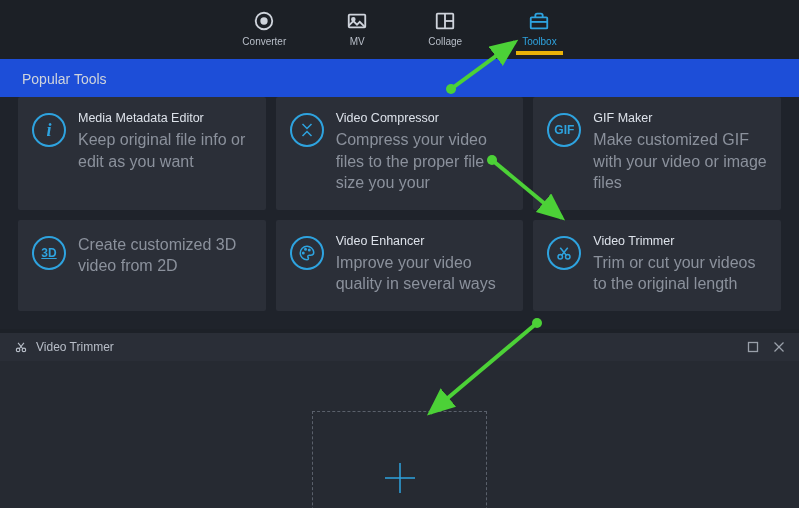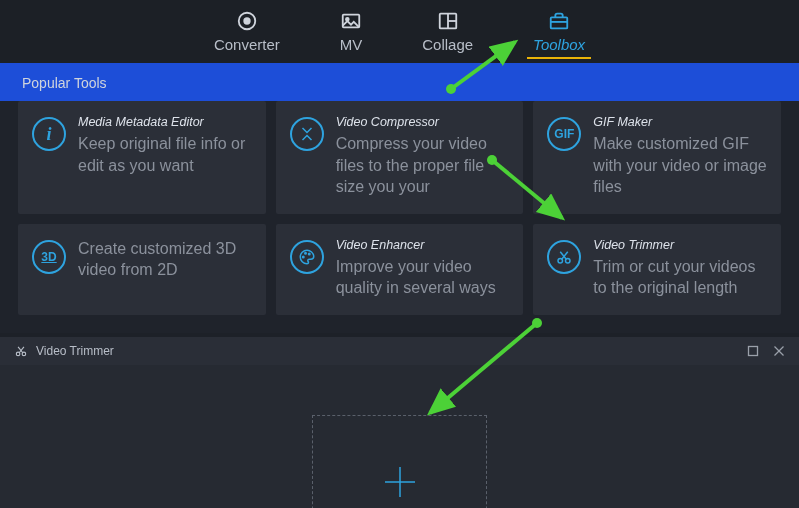--- a/index.html
+++ b/index.html
@@ -22,23 +22,23 @@
   }
   .nav-item {
     display: flex;
     flex-direction: column;
     align-items: center;
     gap: 4px;
     cursor: pointer;
     color: #b8bec8;
     padding: 2px 6px 4px;
     border-bottom: 2px solid transparent;
-    font-size: 15px;
-  }
-  .nav-item.active { color: #2ea3df; border-bottom: 2px solid #eab308; font-style: italic; }
+    font-size: 10px;
+  }
+  .nav-item.active { color: #2ea3df; border-bottom: 4px solid #eab308; }
   .nav-icon { width: 22px; height: 22px; color: #cfd4dc; }
   .nav-item.active .nav-icon { color: #2ea3df; }
 
   .section-title {
     color: #cfd4dc;
     font-size: 14px;
     padding: 12px 22px 10px;
     background: #1d4ed8;
   }
   .tools-area {
@@ -67,21 +67,21 @@
     display: flex;
     align-items: center;
     justify-content: center;
     color: #2ea3df;
     flex-shrink: 0;
     font-size: 12px;
     font-weight: bold;
     margin-top: 2px;
   }
   .tool-text { flex: 1; }
-  .tool-title { color: #dde2ea; font-size: 12.5px; margin-bottom: 4px; font-style: italic; }
+  .tool-title { color: #dde2ea; font-size: 12.5px; margin-bottom: 4px; }
   .tool-desc { color: #8b919c; font-size: 16px; line-height: 1.35; }
 
   .trimmer-section {
     background: #262a32;
     margin-top: 4px;
   }
   .trimmer-header {
     display: flex;
     align-items: center;
     justify-content: space-between;

